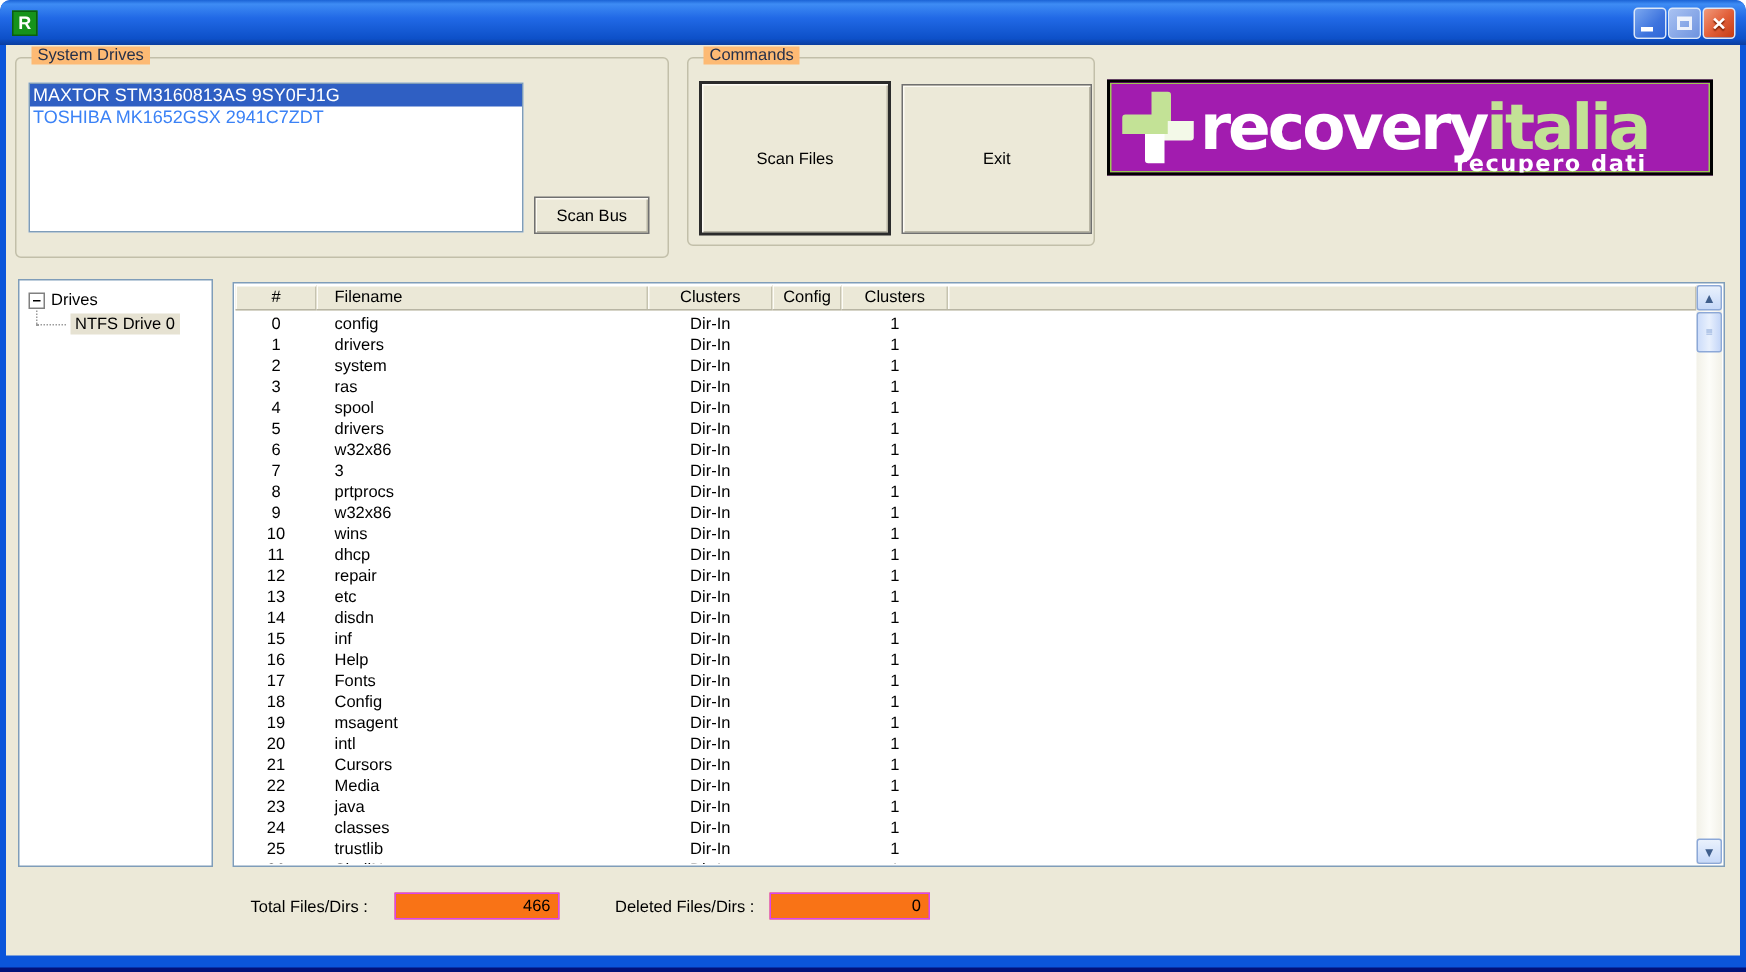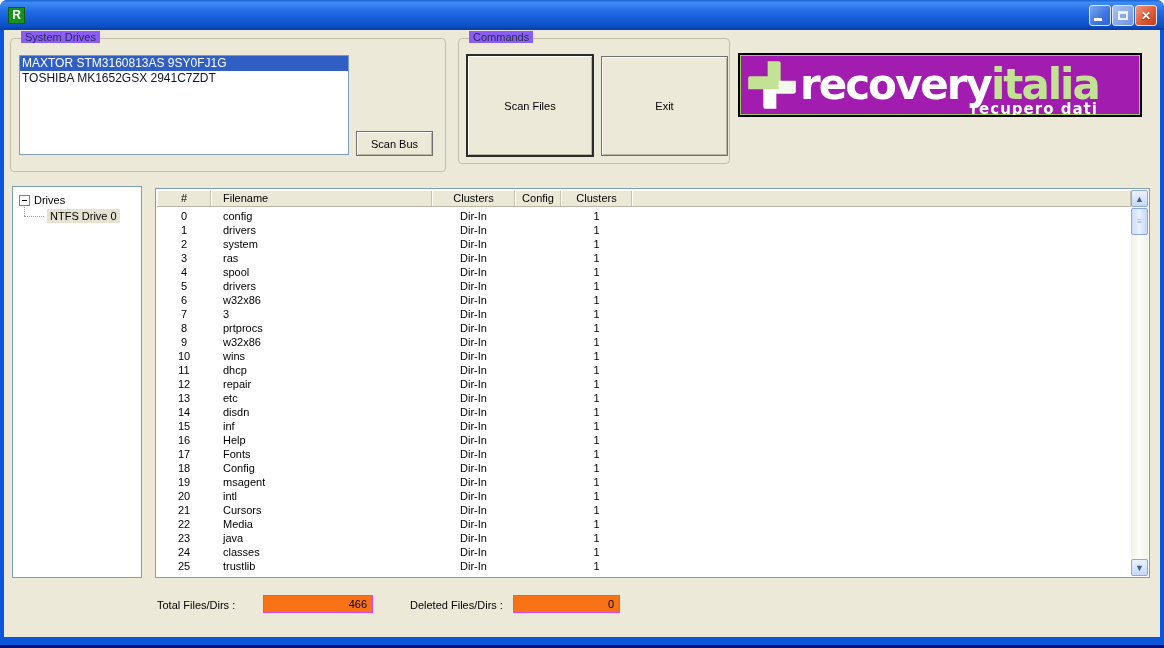--- a/index.html
+++ b/index.html
@@ -35,32 +35,32 @@
   .glyph-min { position:absolute; left:4px; bottom:4px; width:8px; height:3px; background:#fff; }
   .glyph-max { width:10px; height:9px; border:2px solid #fff; border-top-width:3px; opacity:.85; }
   .glyph-x { color:#fff; font-size:12px; font-weight:bold; text-shadow:0 1px 1px #7E2102; }
 
   
   .client { position:absolute; left:4px; top:30px; width:1156px; height:607px; background:#ECE9D8; }
 
   
   .groupbox { position:absolute; border:1px solid #C2BFA9; border-radius:4px; }
   .groupbox .legend {
-    position:absolute; top:-8px; left:10px; background:#8b5cf6; padding:0 4px;
+    position:absolute; top:-8px; left:10px; background:#fdba74; padding:0 4px;
     font-size:11px; color:#25304A;
   }
   .grp-system { left:10px; top:38px; width:436px; height:134px; }
   .grp-commands { left:458px; top:38px; width:272px; height:126px; }
 
   
   .listbox {
     position:absolute; left:8px; top:16px; width:330px; height:100px;
     background:#fff; border:1px solid #7F9DB9; overflow:hidden;
   }
-  .drive-item { height:15px; line-height:15px; font-size:12px; padding-left:2px; color:#0f172a; white-space:nowrap; cursor:default; }
+  .drive-item { height:15px; line-height:15px; font-size:12px; padding-left:2px; color:#3b82f6; white-space:nowrap; cursor:default; }
   .drive-item.selected { background:#2F5FC3; color:#fff; }
 
   
   .btn {
     background:#ECE9D8; border:1px solid #707070;
     box-shadow:inset 1px 1px 0 #FDFBF4, inset -1px -1px 0 #B8B5A4;
     font-size:11px; color:#000; display:flex; align-items:center; justify-content:center; cursor:pointer;
   }
   .btn-scanbus { position:absolute; left:345px; top:92px; width:77px; height:25px; }
   .btn-scanfiles { position:absolute; left:7px; top:15px; width:128px; height:103px; border:2px solid #2B2B2B; }
@@ -134,21 +134,21 @@
   .sb-down { bottom:0; }
   .sb-thumb {
     position:absolute; left:0; top:18px; width:17px; height:27px; border-radius:2px;
     background:linear-gradient(90deg,#CDDDFA 0%,#E8F0FD 50%,#C4D6F8 100%);
     border:1px solid #8CA8D8; display:flex; align-items:center; justify-content:center; cursor:grab;
   }
   .sb-grip { color:#8CA8D8; font-size:8px; line-height:4px; letter-spacing:0; }
 
   
   .status-label { position:absolute; font-size:11px; color:#000; }
-  .lbl-total { left:157px; top:599px; }
+  .lbl-total { left:167px; top:599px; }
   .lbl-deleted { left:410px; top:599px; }
   .status-field {
     position:absolute; height:18px; background:#f97316; border:1px solid #d946ef;
     font-size:11px; line-height:16px; text-align:right; padding-right:5px; color:#000;
   }
   .fld-total { left:263px; top:595px; width:110px; }
   .fld-deleted { left:513px; top:595px; width:107px; }
 </style>
 </head>
 <body>

